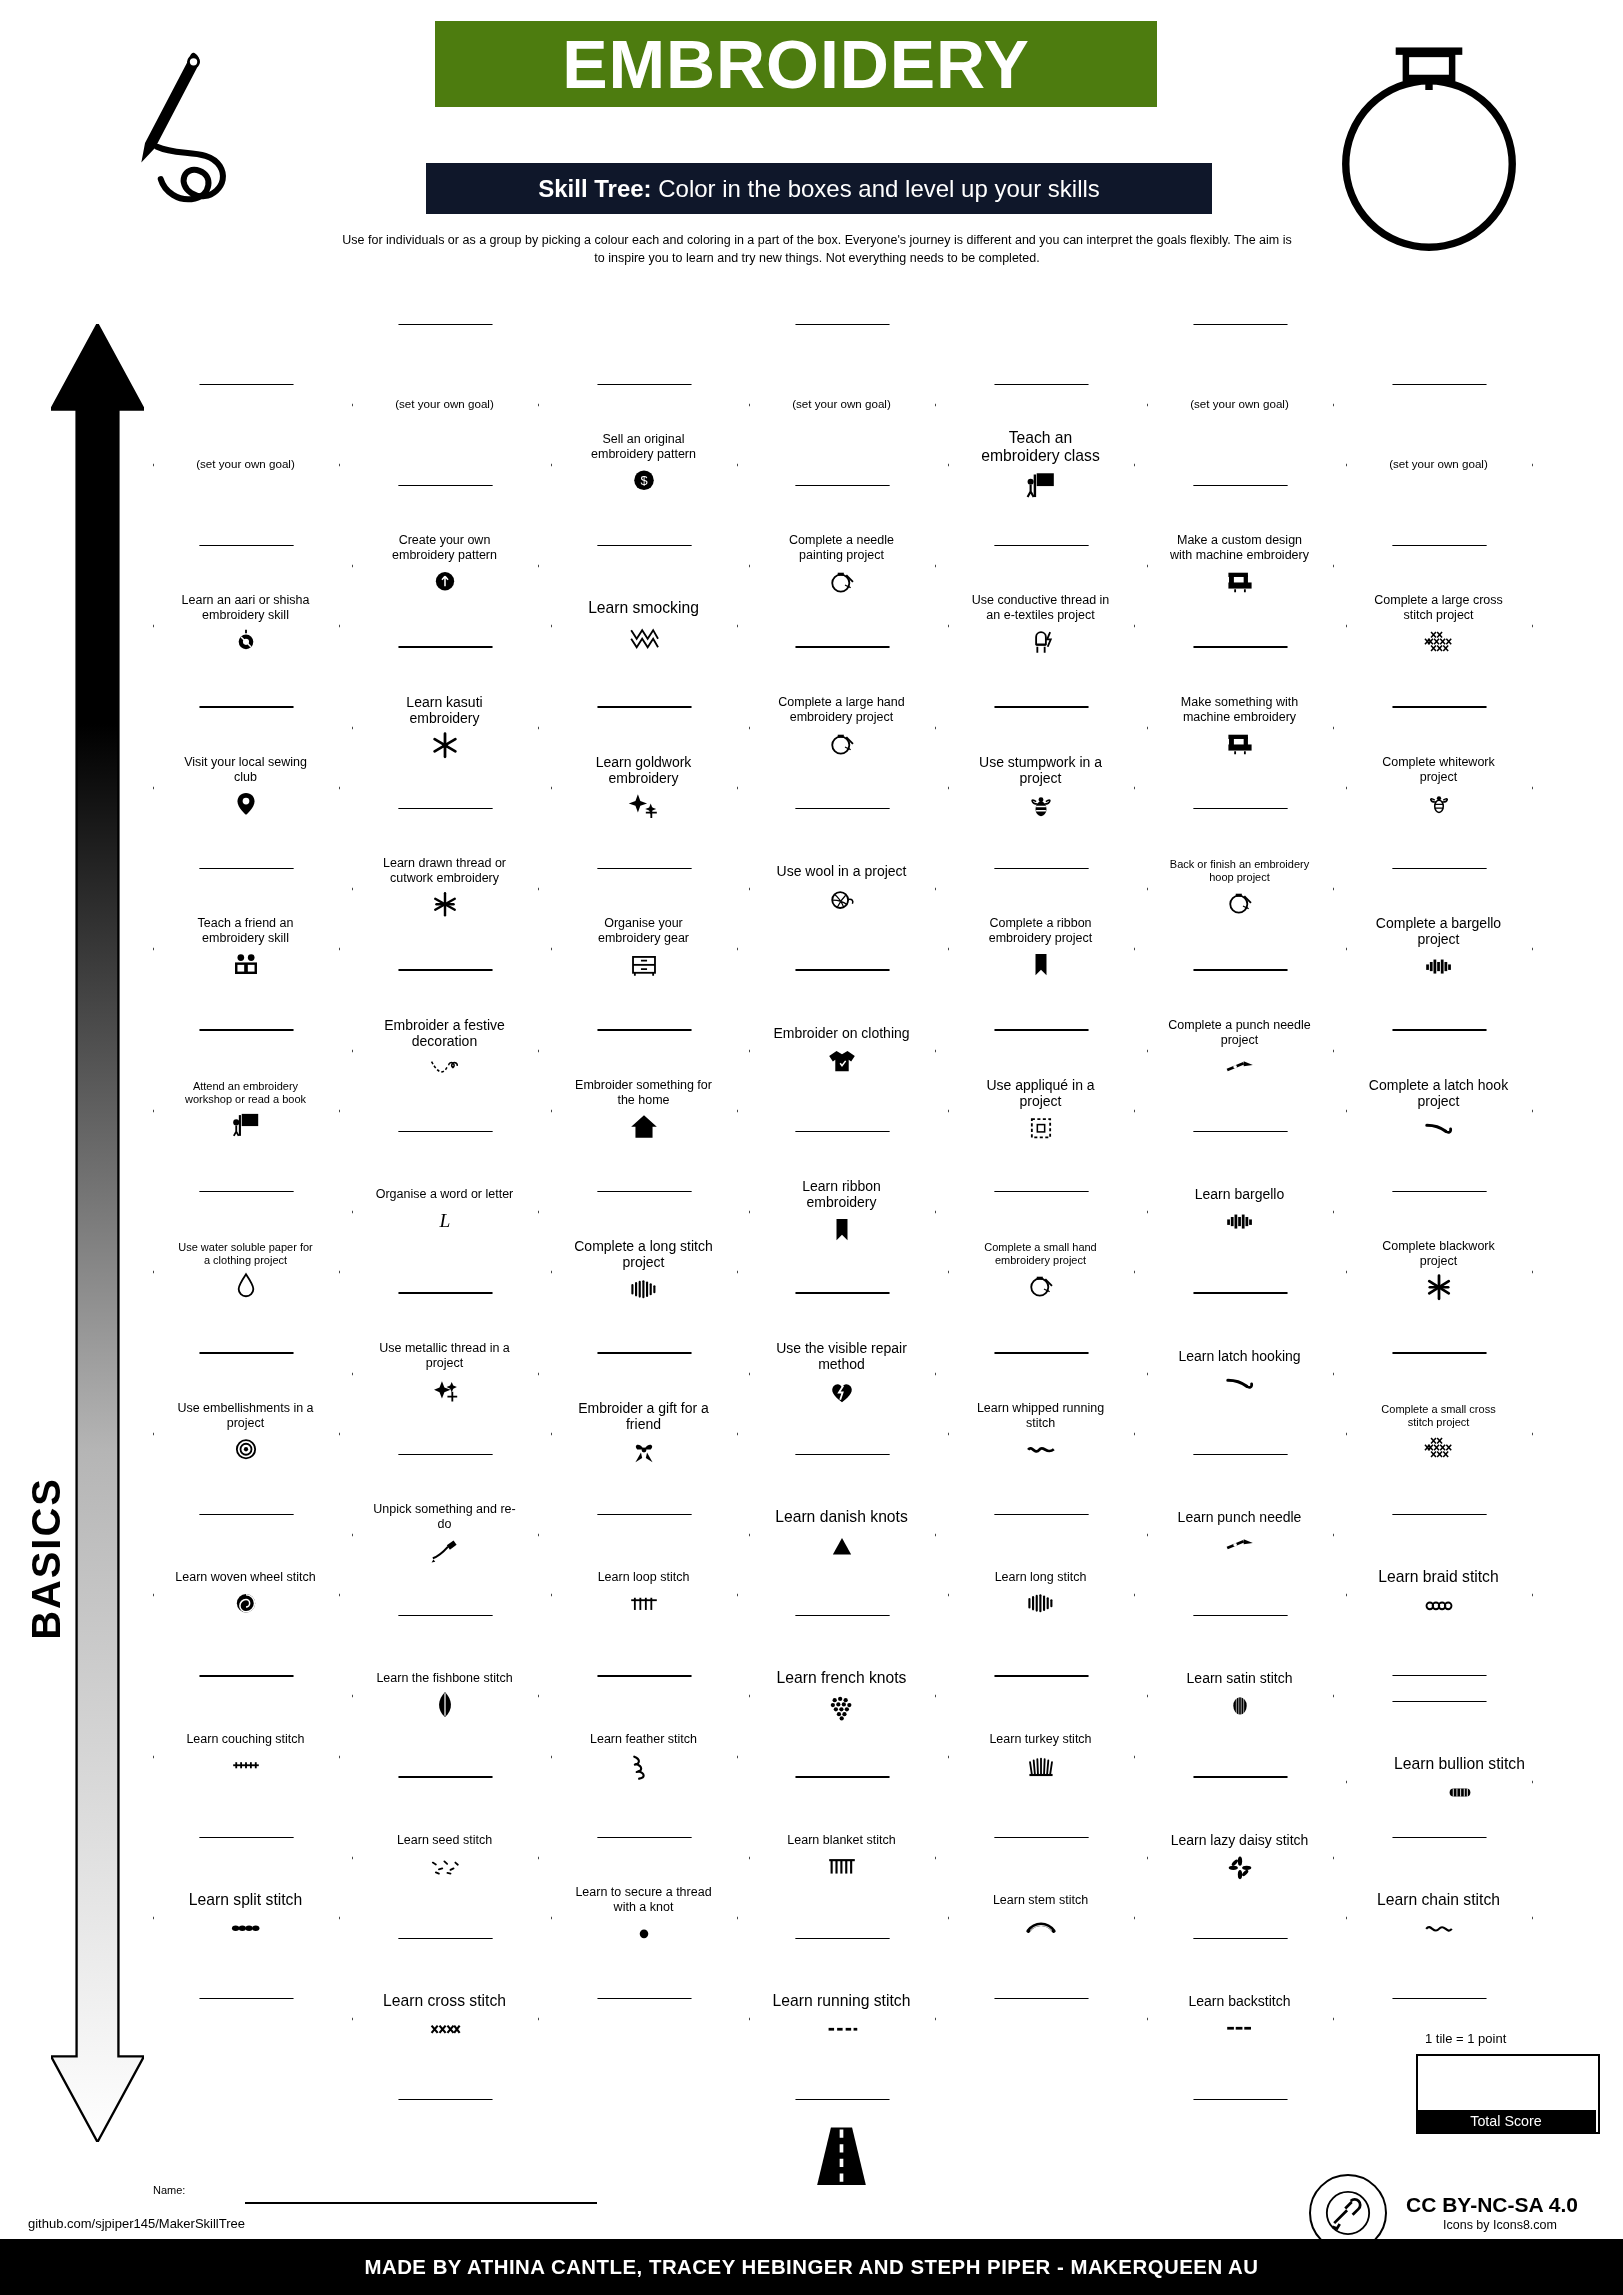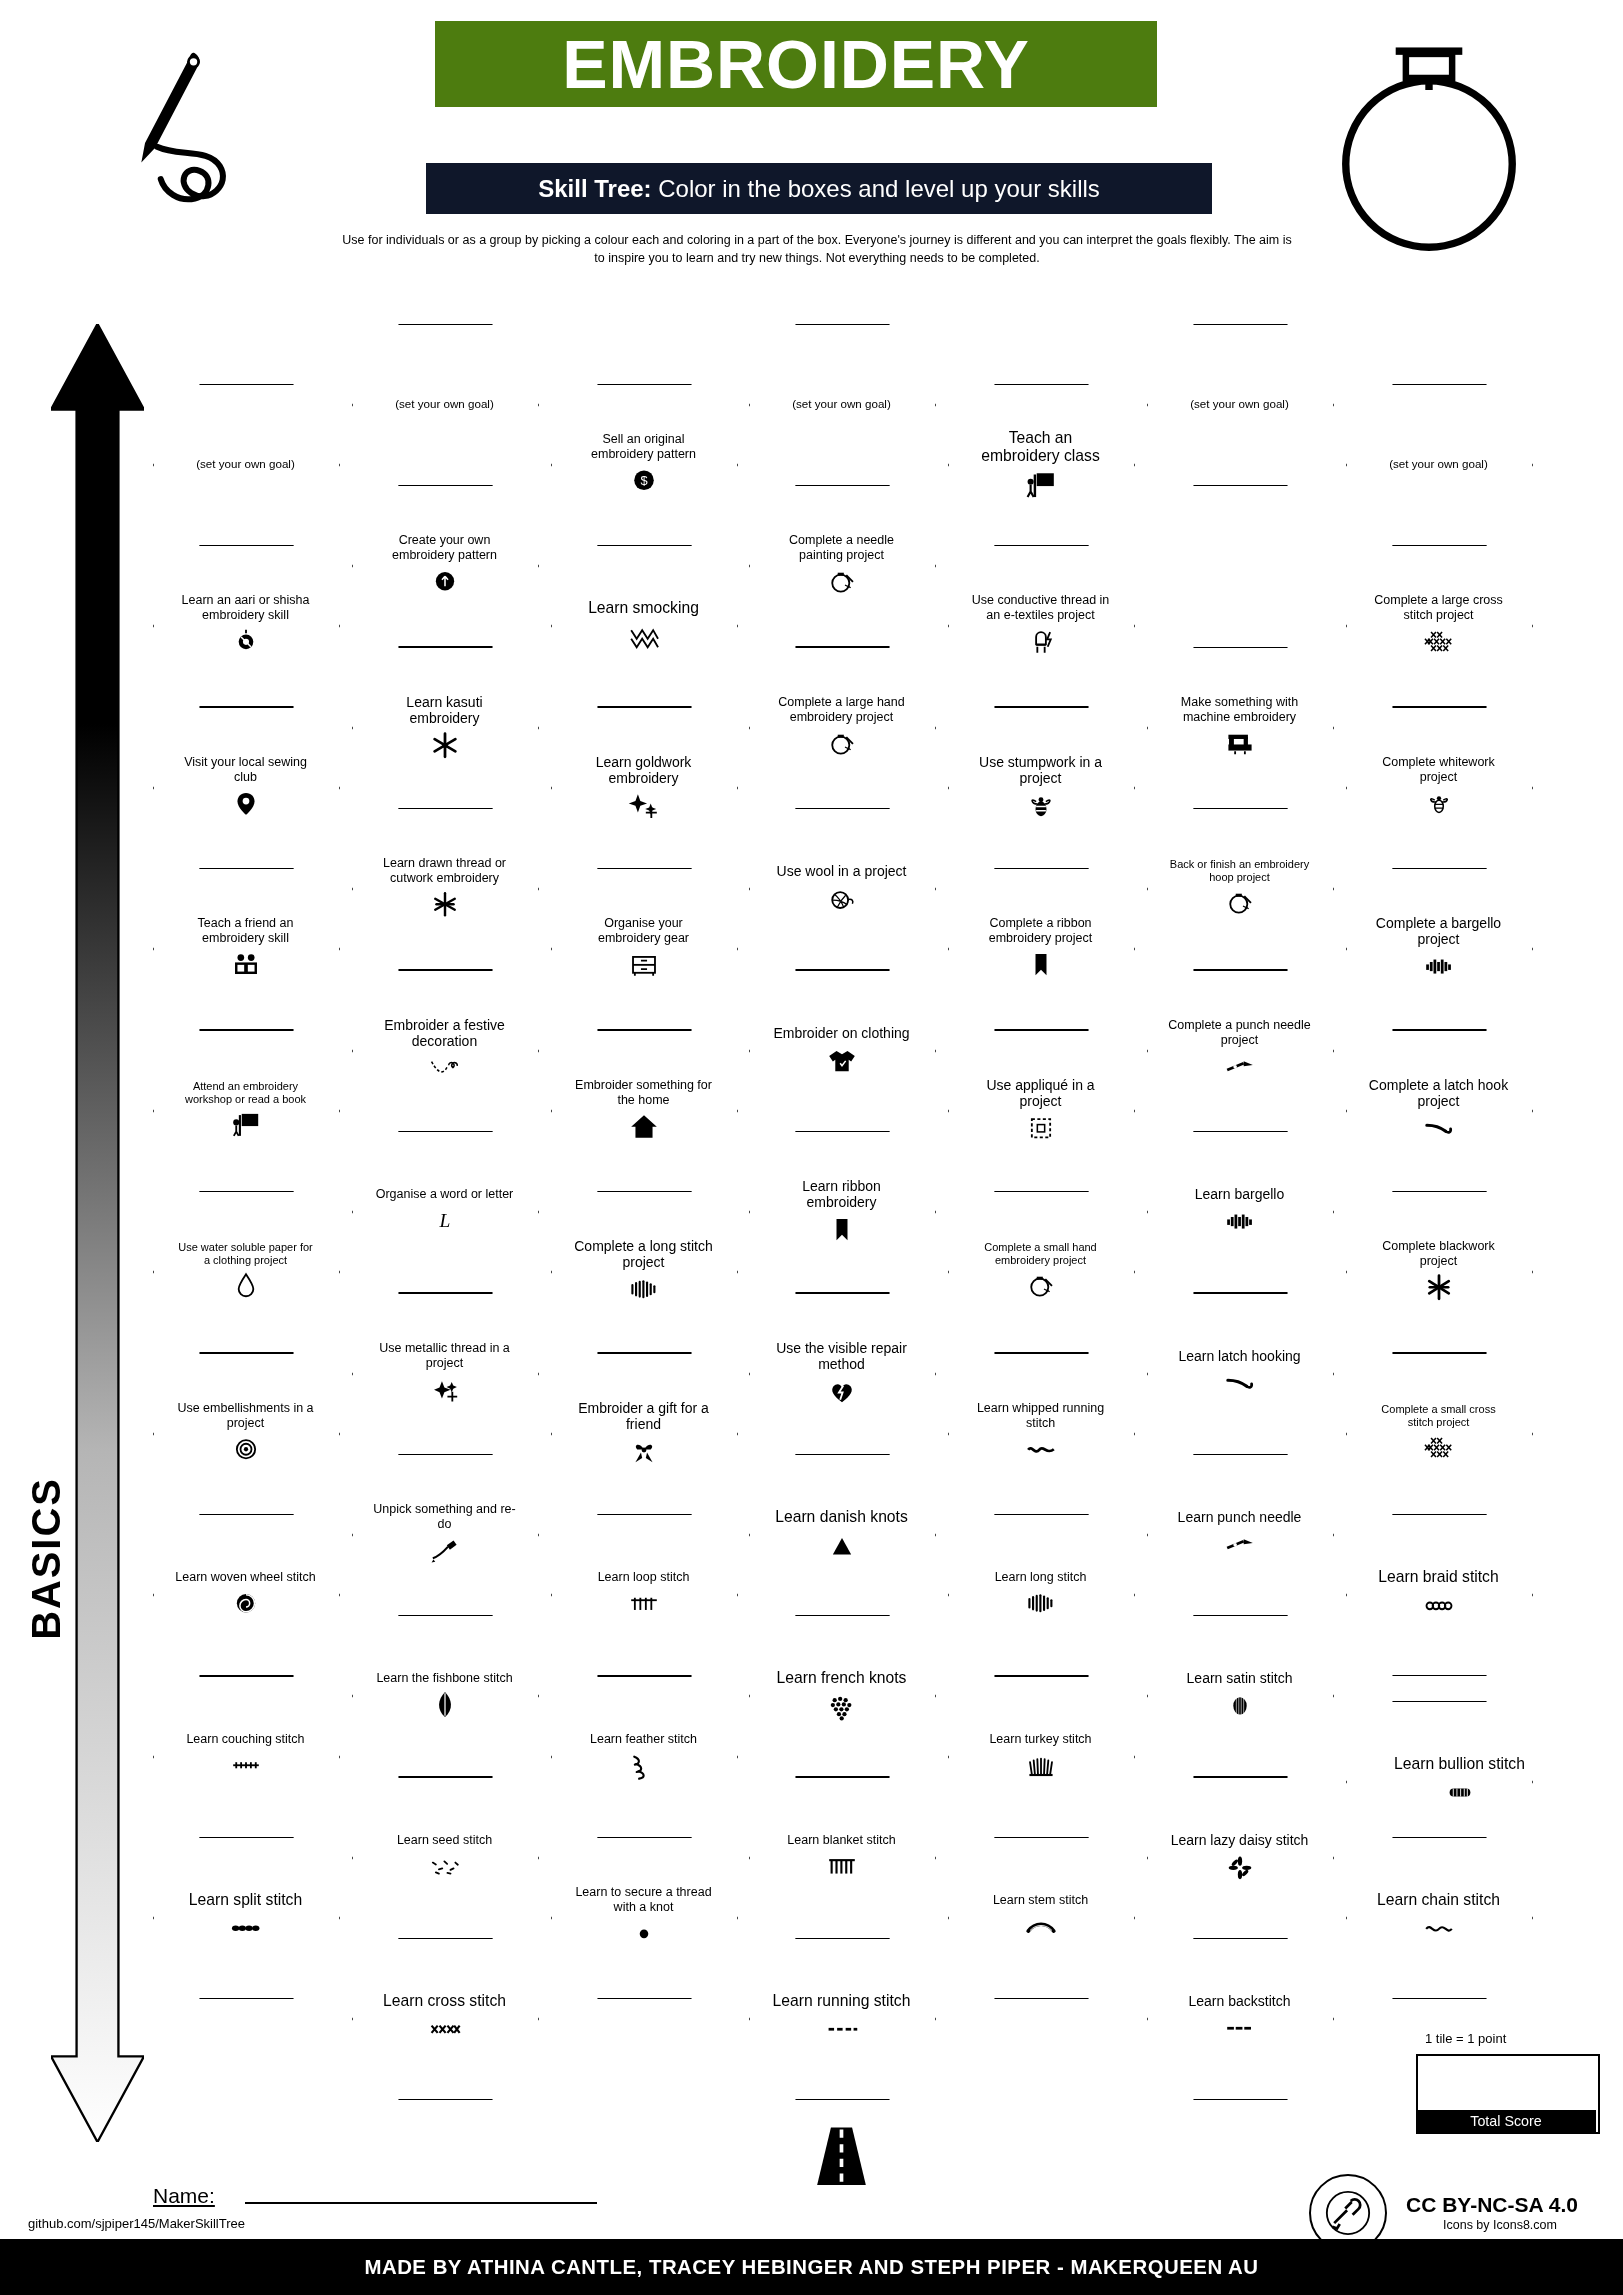--- a/index.html
+++ b/index.html
@@ -67,21 +67,21 @@
   }
   .hex .label{font-size:14px;line-height:1.16;}
   .hex.small .label{font-size:12.5px;}
   .hex.tiny .label{font-size:11px;}
   .hex.big .label{font-size:15.7px;}
   .hex .ico{font-size:25px;line-height:1;display:block;}
   .hex .ico svg{display:block;}
   .hex.goal .label{font-size:11.6px;}
 
   
-  #name-line{position:absolute;left:153px;top:2184px;font-size:21px;text-decoration:underline;}
+  #name-line{position:absolute;left:153px;top:2184px;font-size:11px;}
   #name-underline{position:absolute;left:245px;top:2202px;width:352px;height:1.9px;background:#000;}
   #github{position:absolute;left:28px;top:2216px;font-size:13px;}
   #footerbar{position:absolute;left:0;top:2239px;width:1623px;height:56px;background:#000;
     color:#fff;display:flex;align-items:center;justify-content:center;}
   #footerbar .f{font-size:20.4px;font-weight:bold;letter-spacing:0.5px;}
   #cc{position:absolute;left:1406px;top:2193px;font-size:21px;font-weight:bold;}
   #icons8{position:absolute;left:1443px;top:2218px;font-size:12.5px;}
   #cclogo{position:absolute;left:1309px;top:2174px;width:74px;height:74px;border:2.3px solid #000;border-radius:50%;
     display:flex;align-items:center;justify-content:center;font-size:28px;}
   
@@ -850,20 +850,35 @@
           </svg>
         </span>
       </div>
     </div>
     <div class="hex goal" style="left: 1147px; top: 324px;">
       <div class="shape"></div>
       <div class="inner">
         <div class="label">(set your own goal)</div>
       </div>
     </div>
+    <div class="hex small" style="left: 1147px; top: 485px;">
+      <div class="shape"></div>
+      <div class="inner">
+        <div class="label">Make a custom design with  machine embroidery</div>
+        <span class="ico">
+          <svg viewBox="0 0 100 100" width="36" height="30.5">
+            <rect x="12" y="54" width="76" height="20" fill="#000"></rect>
+            <rect x="12" y="22" width="64" height="14" fill="#000"></rect>
+            <rect x="62" y="30" width="14" height="26" fill="#000"></rect>
+            <rect x="14" y="30" width="16" height="26" fill="#000"></rect>
+            <path d="M34 76 L34 86 M66 76 L66 86" stroke="#000" stroke-width="6"></path>
+          </svg>
+        </span>
+      </div>
+    </div>
     <div class="hex small" style="left: 1147px; top: 647px;">
       <div class="shape"></div>
       <div class="inner">
         <div class="label">Make something with machine embroidery</div>
         <span class="ico">
           <svg viewBox="0 0 100 100" width="36" height="30.5">
             <rect x="12" y="54" width="76" height="20" fill="#000"></rect>
             <rect x="12" y="22" width="64" height="14" fill="#000"></rect>
             <rect x="62" y="30" width="14" height="26" fill="#000"></rect>
             <rect x="14" y="30" width="16" height="26" fill="#000"></rect>

